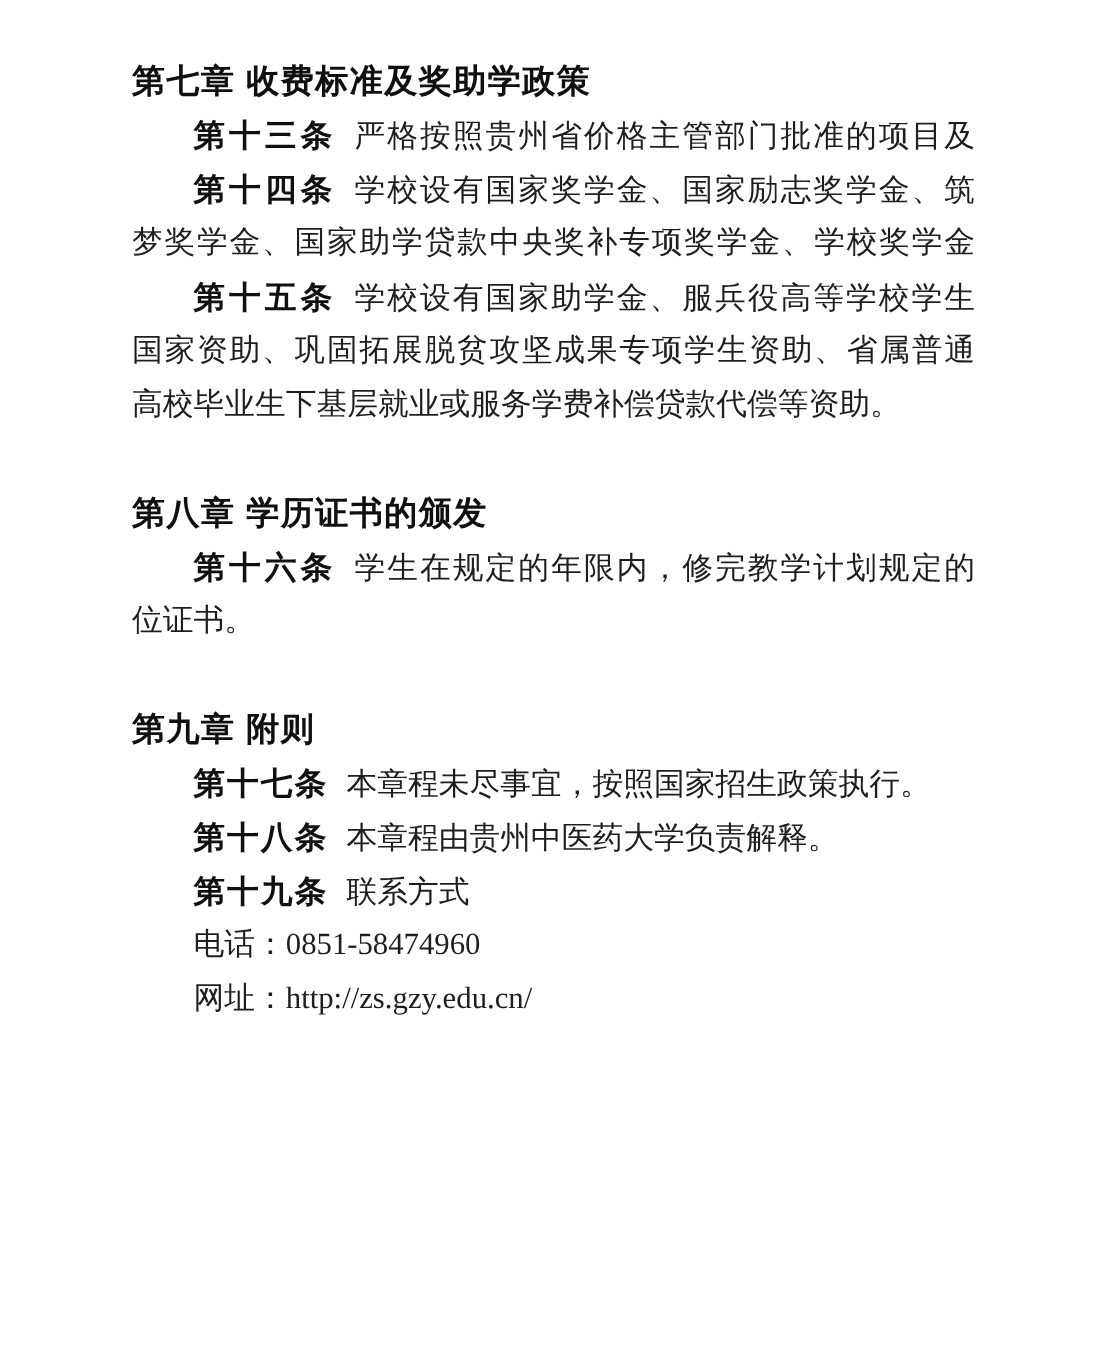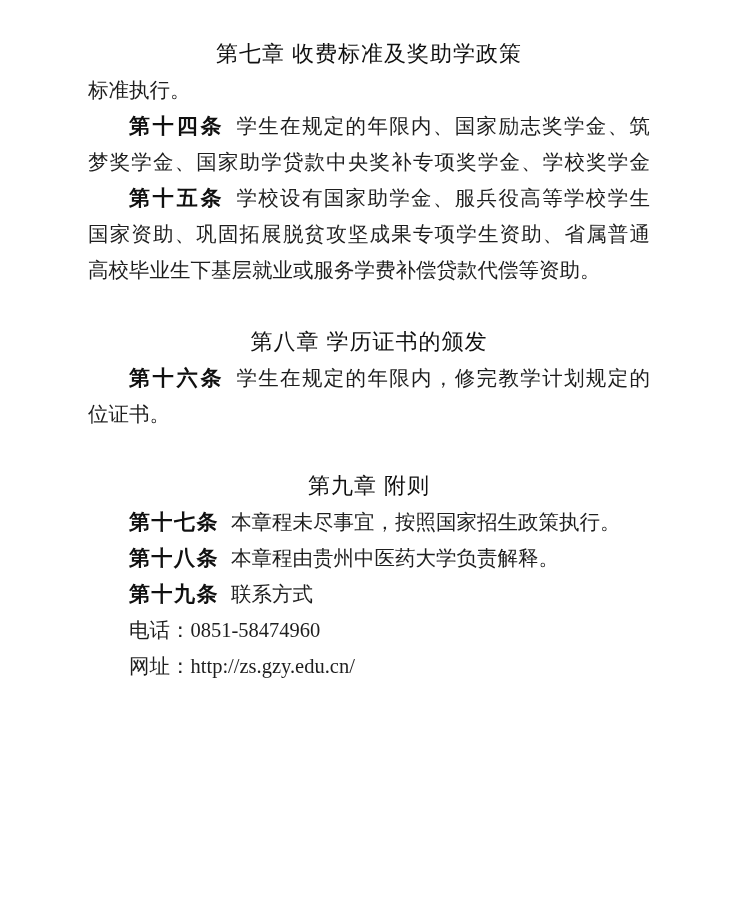--- a/index.html
+++ b/index.html
@@ -36,23 +36,22 @@
   .firstline {
     padding-left: 41px;
   }
   .lastline {
     text-align: left;
     text-align-last: left;
   }
   .chapter-heading {
     height: 36px;
     line-height: 36px;
-    text-align: center;
     font-family: "Liberation Sans", "DejaVu Sans", sans-serif;
-    font-weight: normal;
+    font-weight: bold;
     font-size: 22px;
     letter-spacing: 1px;
     color: #101010;
   }
   .article-label {
     font-weight: bold;
     font-size: 21px;
     letter-spacing: 1.5px;
     margin-right: 12px;
     color: #101010;
@@ -62,24 +61,26 @@
   }
 </style>
 </head>
 <body>
 
 <div class="page">
   <div class="content">
 
     <div class="chapter-heading">第七章 收费标准及奖助学政策</div>
 
-    <div class="line lastline">标准执行。</div>
+    <div class="line wrapline firstline">
+      <span class="article-label">第十三条</span><span>严格按照贵州省价格主管部门批准的项目及</span>
+    </div>
 
     <div class="line wrapline firstline">
-      <span class="article-label">第十四条</span><span>学生在规定的年限内、国家励志奖学金、筑</span>
+      <span class="article-label">第十四条</span><span>学校设有国家奖学金、国家励志奖学金、筑</span>
     </div>
     <div class="line wrapline">梦奖学金、国家助学贷款中央奖补专项奖学金、学校奖学金</div>
 
     <div class="line wrapline firstline">
       <span class="article-label">第十五条</span><span>学校设有国家助学金、服兵役高等学校学生</span>
     </div>
     <div class="line wrapline">国家资助、巩固拓展脱贫攻坚成果专项学生资助、省属普通</div>
     <div class="line lastline">高校毕业生下基层就业或服务学费补偿贷款代偿等资助。</div>
 
     <div class="blank-line"></div>

